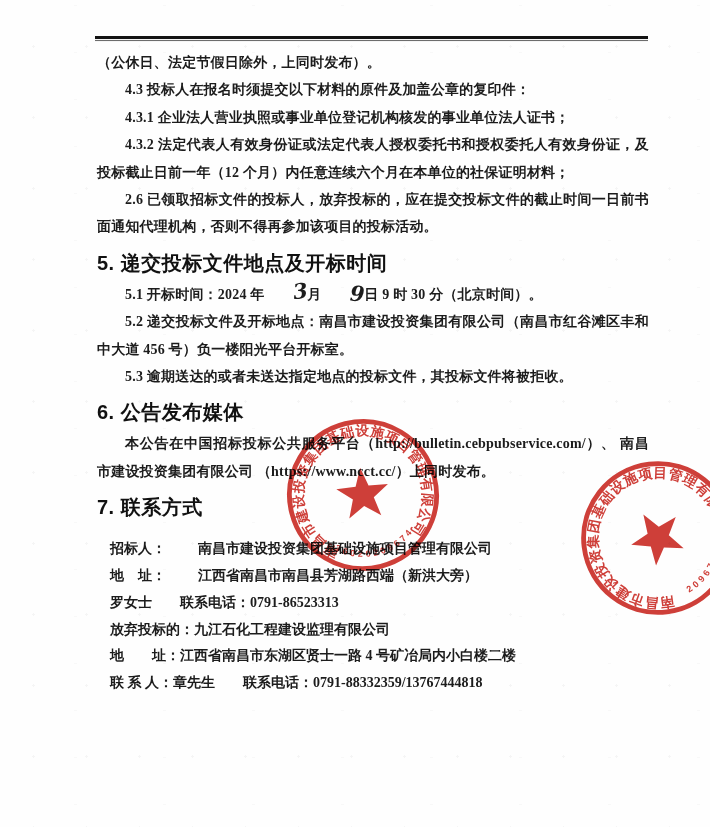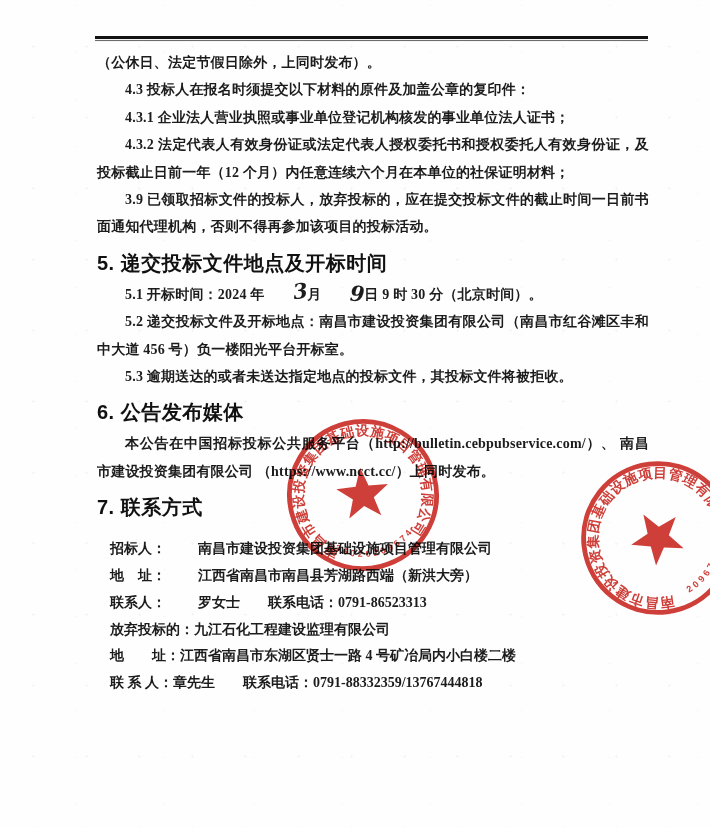--- a/index.html
+++ b/index.html
@@ -80,21 +80,21 @@
 <div class="page">
 
   <div class="top-rule"></div>
 
   <div class="content">
 
     <p>（公休日、法定节假日除外，上同时发布）。</p>
     <p class="indent">4.3 投标人在报名时须提交以下材料的原件及加盖公章的复印件：</p>
     <p class="indent">4.3.1 企业法人营业执照或事业单位登记机构核发的事业单位法人证书；</p>
     <p class="indent">4.3.2 法定代表人有效身份证或法定代表人授权委托书和授权委托人有效身份证，及投标截止日前一年（12 个月）内任意连续六个月在本单位的社保证明材料；</p>
-    <p class="indent">3.9 已领取招标文件的投标人，放弃投标的，应在提交投标文件的截止时间一日前书面通知代理机构，否则不得再参加该项目的投标活动。</p>
+    <p class="indent">2.6 已领取招标文件的投标人，放弃投标的，应在提交投标文件的截止时间一日前书面通知代理机构，否则不得再参加该项目的投标活动。</p>
 
     <h2 class="sec">5. 递交投标文件地点及开标时间</h2>
 
     <p class="indent"><span>5.1 开标时间：2024 年</span><span class="handwritten hw-month">3</span><span>月</span><span class="handwritten hw-day">9</span><span>日 9 时 30 分（北京时间）。</span></p>
 
     <p class="indent">5.2 递交投标文件及开标地点：南昌市建设投资集团有限公司（南昌市红谷滩区丰和中大道 456 号）负一楼阳光平台开标室。</p>
     <p class="indent">5.3 逾期送达的或者未送达指定地点的投标文件，其投标文件将被拒收。</p>
 
     <h2 class="sec">6. 公告发布媒体</h2>
     <p class="indent">本公告在中国招标投标公共服务平台（http://bulletin.cebpubservice.com/）、 南昌市建设投资集团有限公司 （https://www.ncct.cc/）上同时发布。</p>
@@ -104,21 +104,20 @@
     <div class="contacts">
       <div class="contact-row aligned">
         <span class="contact-label">招标人：</span>
         <span class="contact-value">南昌市建设投资集团基础设施项目管理有限公司</span>
       </div>
       <div class="contact-row aligned">
         <span class="contact-label">地　址：</span>
         <span class="contact-value">江西省南昌市南昌县芳湖路西端（新洪大旁）</span>
       </div>
       <div class="contact-row aligned">
-        <span class="contact-label">联系人：</span>
         <span class="contact-value">罗女士　　联系电话：0791-86523313</span>
       </div>
       <div class="contact-row">
         <span class="contact-label">放弃投标的：</span>
         <span class="contact-value">九江石化工程建设监理有限公司</span>
       </div>
       <div class="contact-row">
         <span class="contact-label">地　　址：</span>
         <span class="contact-value">江西省南昌市东湖区贤士一路 4 号矿冶局内小白楼二楼</span>
       </div>

